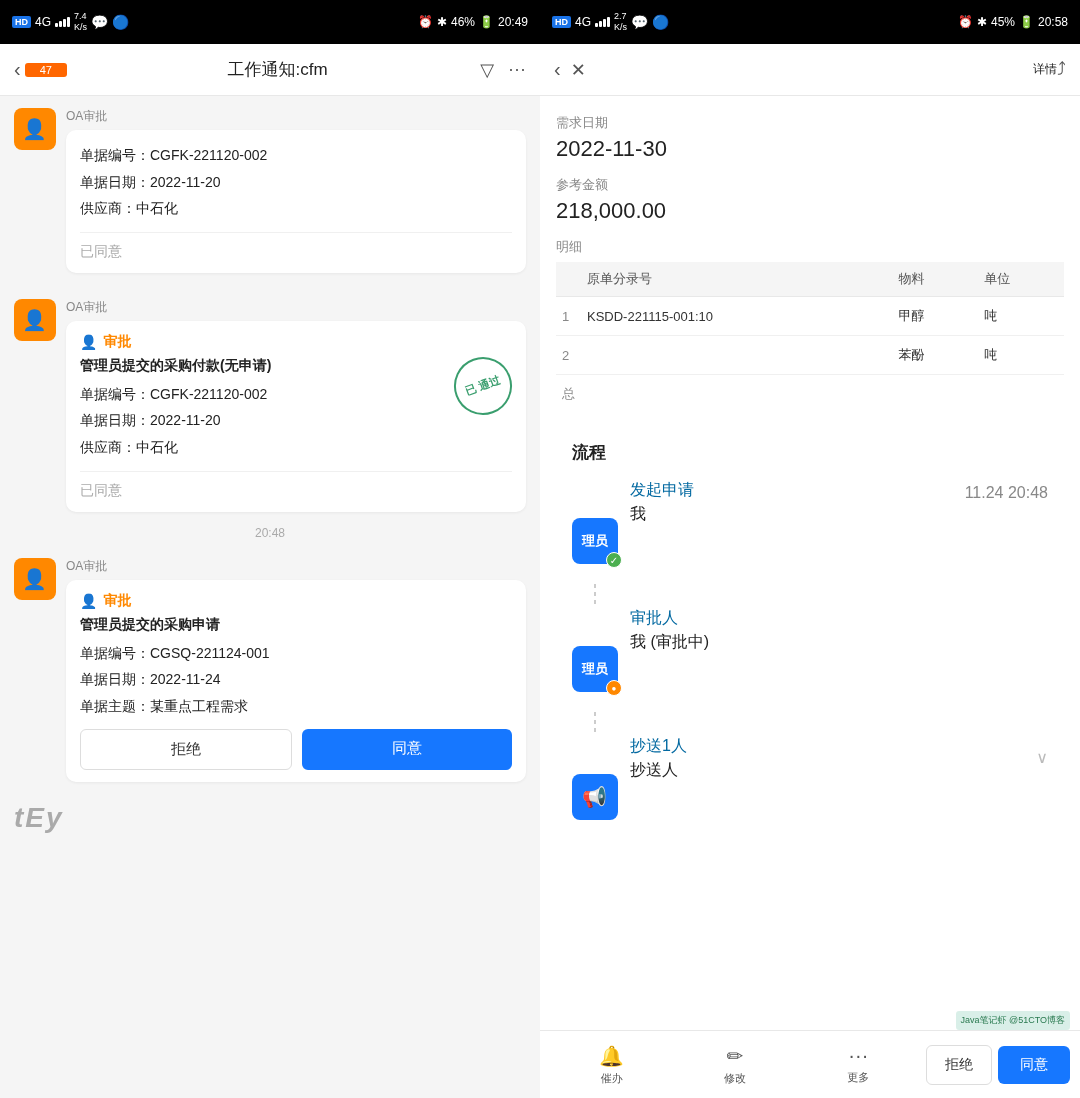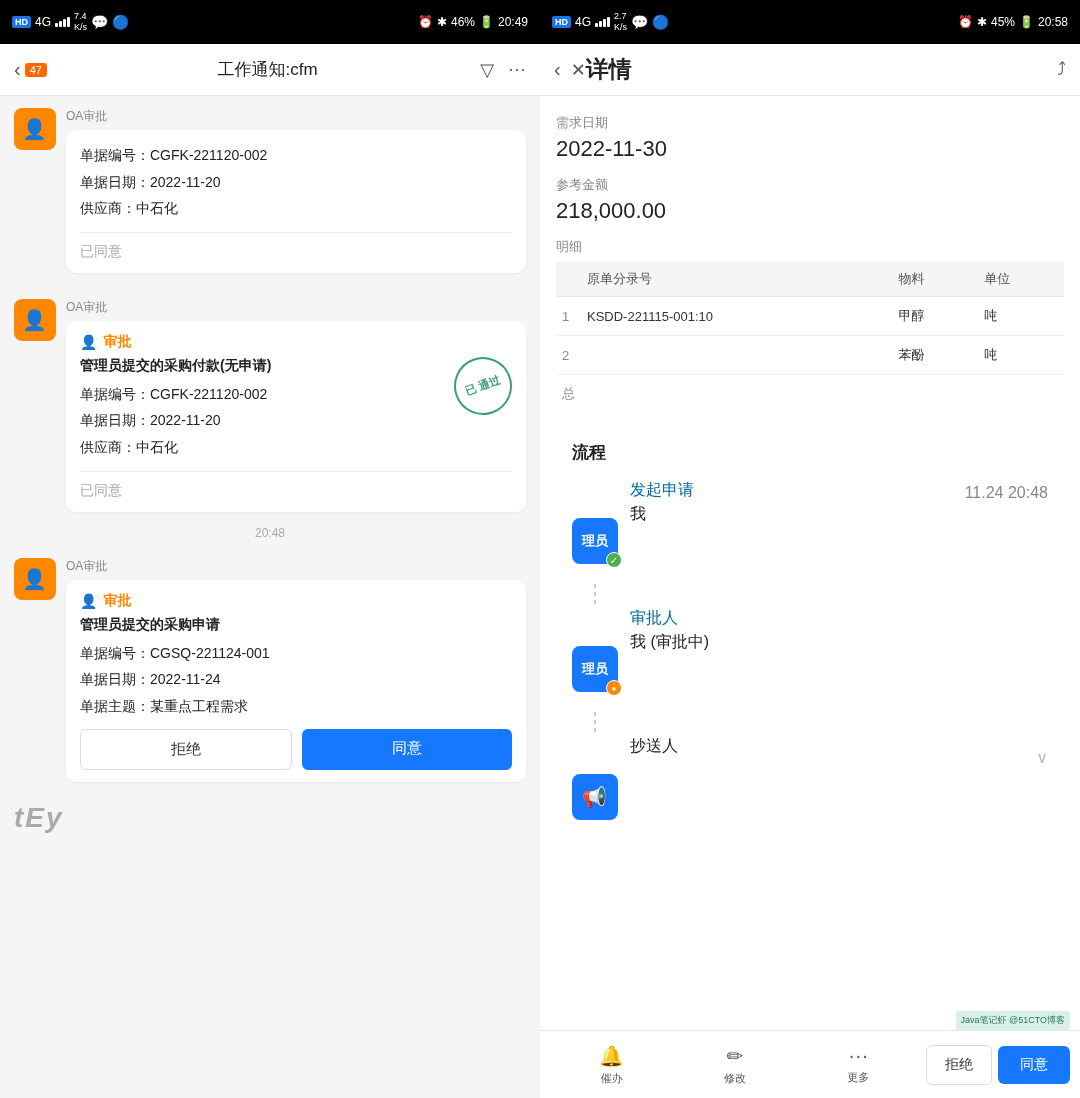--- a/index.html
+++ b/index.html
@@ -51,21 +51,21 @@
       background: #fff;
       display: flex;
       align-items: center;
       padding: 0 14px;
       border-bottom: 1px solid #e8e8e8;
       flex-shrink: 0;
     }
     .nav-back { font-size: 20px; color: #555; cursor: pointer; margin-right: 4px; }
     .nav-badge {
       background: #ff6600; color: #fff; font-size: 11px;
-      padding: 1px 5px; border-radius: 3px; margin-right: 8px;
+      padding: 1px 15px; border-radius: 3px; margin-right: 8px;
     }
     .nav-title { flex: 1; text-align: center; font-size: 17px; font-weight: 500; color: #222; }
     .nav-actions { display: flex; align-items: center; gap: 14px; color: #555; font-size: 18px; }
 
     
     .chat-content {
       flex: 1;
       overflow-y: auto;
       padding: 0 0 10px 0;
       background: #f5f5f5;
@@ -138,21 +138,21 @@
       height: 52px;
       background: #fff;
       display: flex;
       align-items: center;
       padding: 0 14px;
       border-bottom: 1px solid #e8e8e8;
       flex-shrink: 0;
     }
     .detail-nav-back { font-size: 20px; color: #555; cursor: pointer; }
     .detail-nav-close { font-size: 18px; color: #555; cursor: pointer; margin-left: 10px; }
-    .detail-nav-title { flex: 1; text-align: left; font-size: 23px; font-weight: 700; color: #222; }
+    .detail-nav-title { flex: 1; text-align: right; font-size: 12px; font-weight: 400; color: #222; }
     .detail-nav-share { font-size: 18px; color: #555; cursor: pointer; }
 
     .detail-content {
       flex: 1;
       overflow-y: auto;
       background: #fff;
       padding: 18px 16px 0 16px;
     }
 
     .detail-field { margin-bottom: 14px; }
@@ -534,20 +534,21 @@
 
       <div class="step-connector dashed"></div>
 
       <div class="process-step">
         <div class="step-avatar-wrap">
           <div class="step-avatar blue" style="font-size:20px;">
             📢
           </div>
         </div>
         <div class="step-info">
+          <div class="step-action">抄送1人</div>
           <div class="step-name">抄送人</div>
         </div>
         <div class="step-collapse">∨</div>
       </div>
 
     </div>
   </div>
 
   <div class="bottom-bar">
     <div class="bottom-action">

